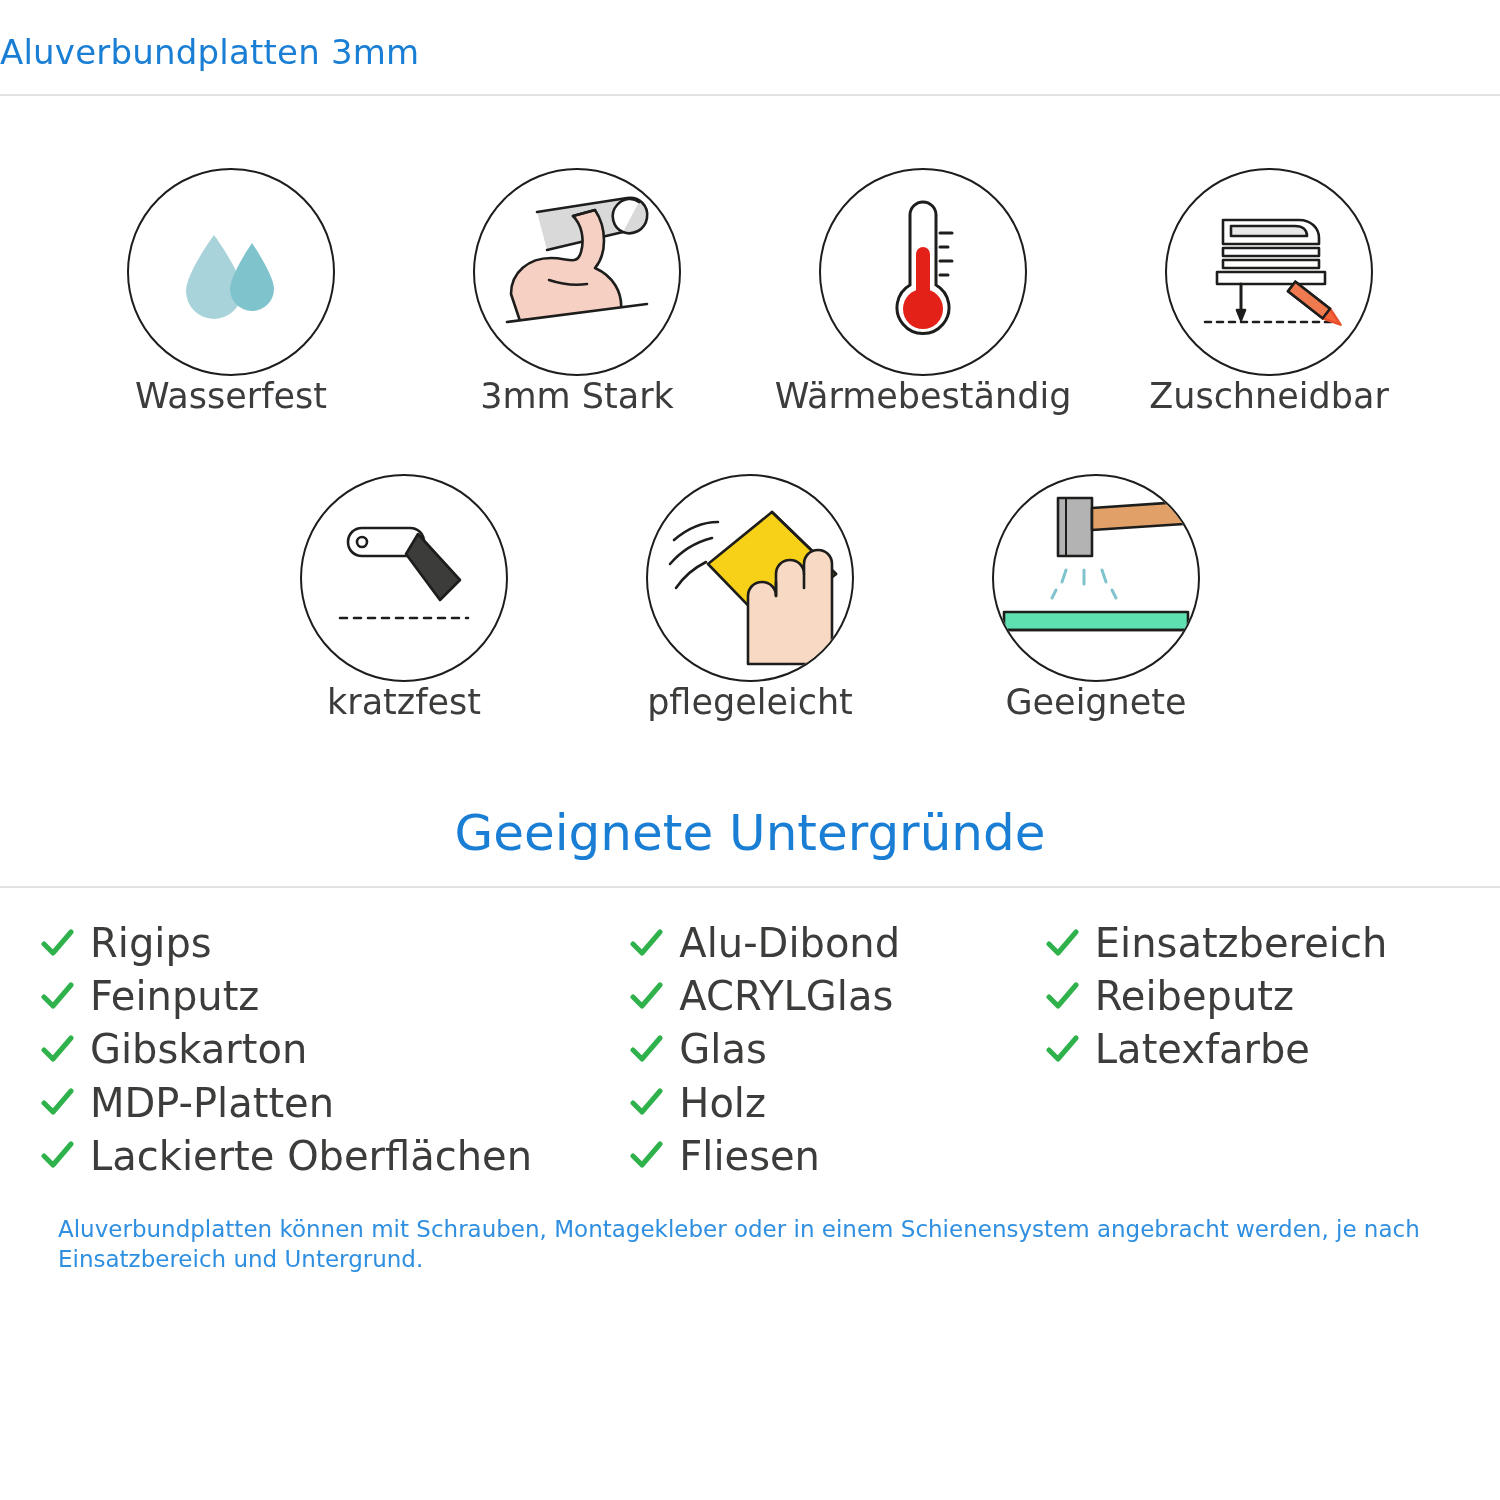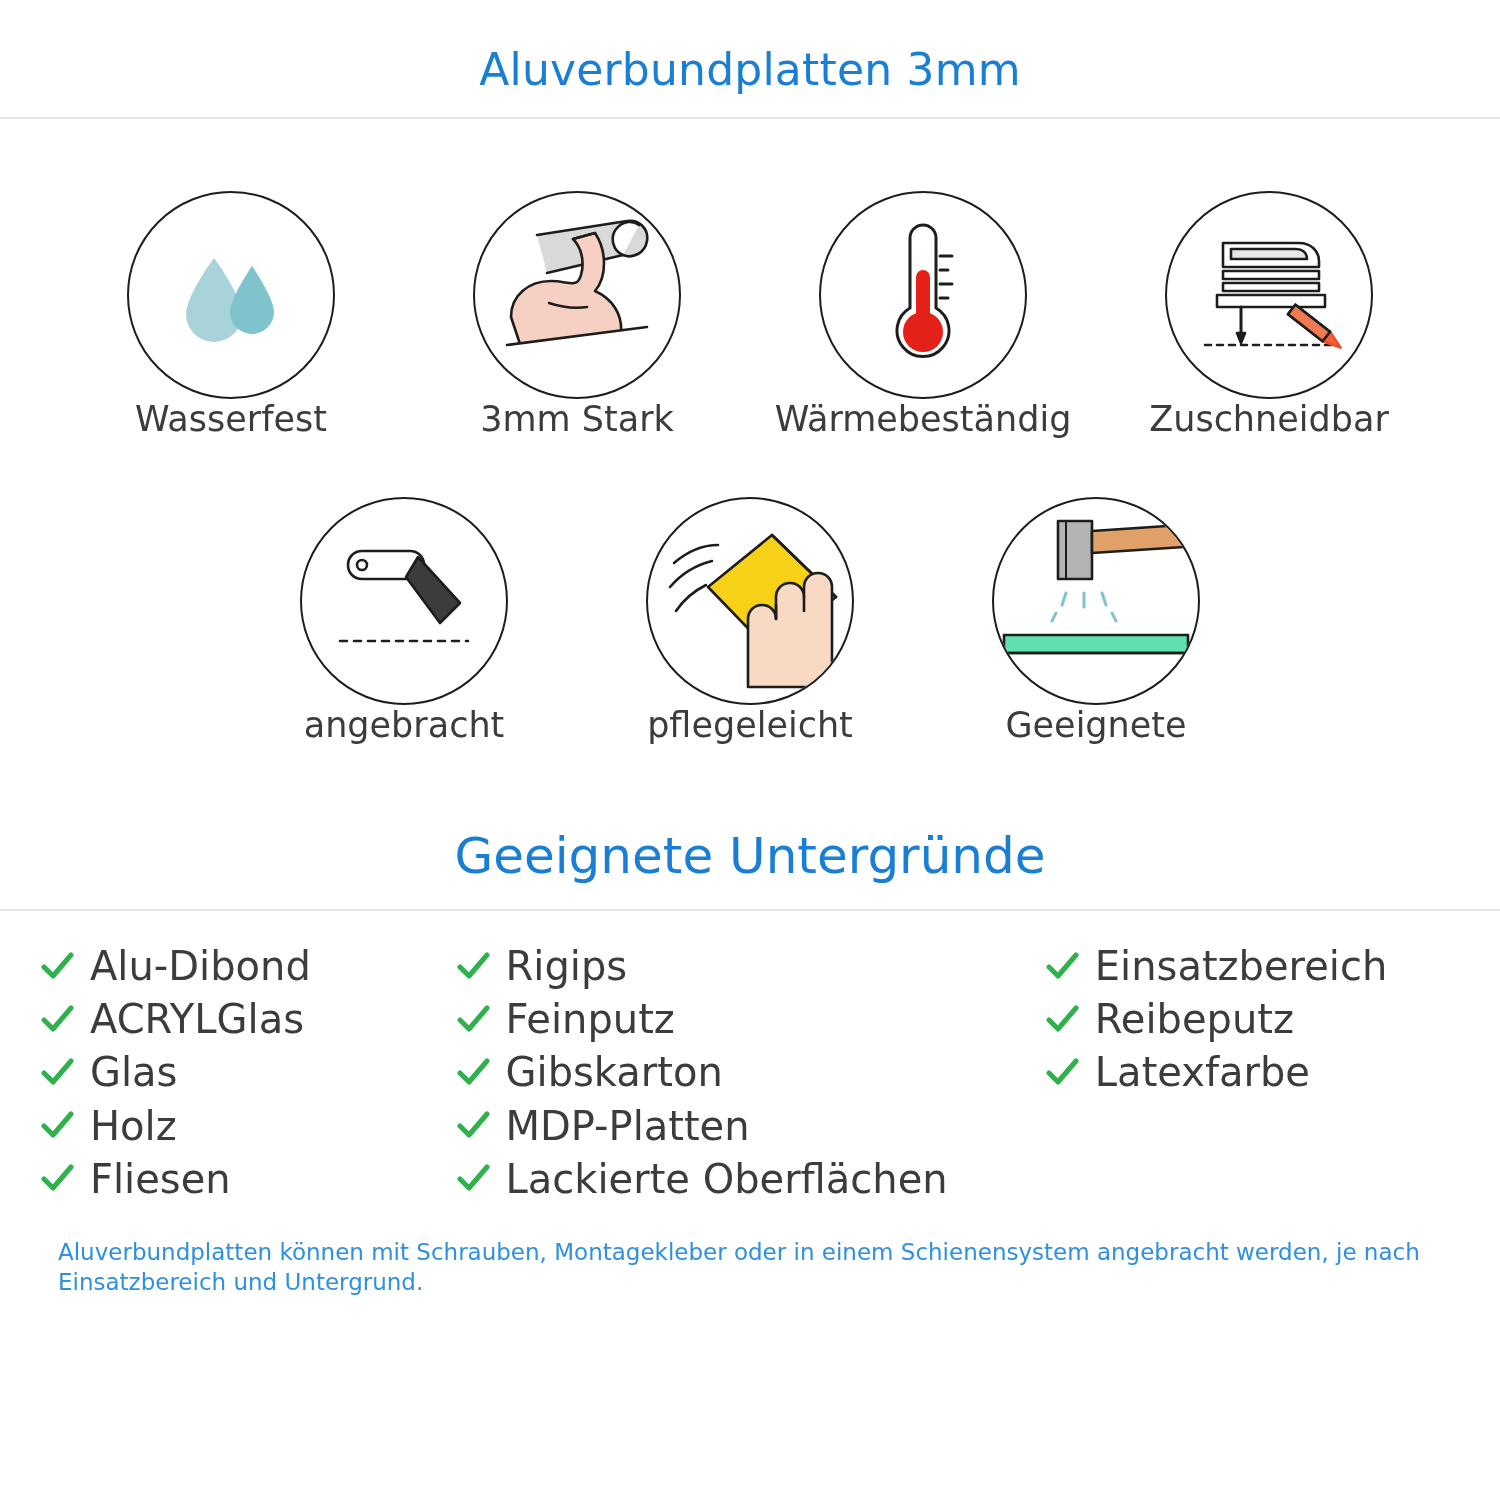--- a/index.html
+++ b/index.html
@@ -17,26 +17,25 @@
 
   .page {
     position: relative;
     width: 1500px;
     height: 1500px;
     box-sizing: border-box;
   }
 
   
   .title {
-    text-align: center;
     color: #1a7fd4;
-    font-size: 44px;
+    font-size: 34px;
     font-weight: 400;
     letter-spacing: 0.2px;
-    padding-top: 44px;
+    padding-top: 32px;
     padding-bottom: 22px;
   }
   .rule {
     height: 2px;
     background: #e2e2e2;
     width: 100%;
   }
 
   
   .features-top {
@@ -234,21 +233,21 @@
               <path d="M34 54 C34 46 40 40 48 40 L96 40 C104 40 110 46 110 54 C110 62 104 68 96 68 L48 68 C40 68 34 62 34 54 Z"></path>
               <circle cx="48" cy="54" r="5"></circle>
 
               <path d="M104 46 L146 92 L126 112 L92 66 Z" fill="#3c3c3b" stroke="#1d1d1b"></path>
 
               <path d="M26 130 L154 130" stroke-dasharray="7 7"></path>
             </g>
           </svg>
         </span>
       </div>
-      <div class="feature-label">angebracht</div>
+      <div class="feature-label">kratzfest</div>
     </div>
 
     <div class="feature">
       <div class="circle">
         <span>
           <svg width="200" height="200" viewBox="0 0 200 200">
             <g stroke="#1d1d1b" stroke-width="2.6" fill="none" stroke-linejoin="round" stroke-linecap="round">
 
               <path d="M24 62 C38 50 54 44 68 44"></path>
               <path d="M20 86 C32 72 46 64 62 60"></path>
@@ -292,20 +291,63 @@
       </div>
       <div class="feature-label">Geeignete</div>
     </div>
   </div>
 
   <div class="sub-title">Geeignete Untergründe</div>
   <div class="rule"></div>
 
   <div class="substrates">
 
+    <div class="col col-1">
+      <div class="sitem">
+        <span class="check">
+            <svg width="34" height="34" viewBox="0 0 34 34">
+              <path d="M4 17 L13 26 L31 5" fill="none" stroke="#2fb14b" stroke-width="5" stroke-linecap="round" stroke-linejoin="round"></path>
+            </svg>
+          </span>
+        <span>Rigips</span>
+      </div>
+      <div class="sitem">
+        <span class="check">
+            <svg width="34" height="34" viewBox="0 0 34 34">
+              <path d="M4 17 L13 26 L31 5" fill="none" stroke="#2fb14b" stroke-width="5" stroke-linecap="round" stroke-linejoin="round"></path>
+            </svg>
+          </span>
+        <span>Feinputz</span>
+      </div>
+      <div class="sitem">
+        <span class="check">
+            <svg width="34" height="34" viewBox="0 0 34 34">
+              <path d="M4 17 L13 26 L31 5" fill="none" stroke="#2fb14b" stroke-width="5" stroke-linecap="round" stroke-linejoin="round"></path>
+            </svg>
+          </span>
+        <span>Gibskarton</span>
+      </div>
+      <div class="sitem">
+        <span class="check">
+            <svg width="34" height="34" viewBox="0 0 34 34">
+              <path d="M4 17 L13 26 L31 5" fill="none" stroke="#2fb14b" stroke-width="5" stroke-linecap="round" stroke-linejoin="round"></path>
+            </svg>
+          </span>
+        <span>MDP-Platten</span>
+      </div>
+      <div class="sitem">
+        <span class="check">
+            <svg width="34" height="34" viewBox="0 0 34 34">
+              <path d="M4 17 L13 26 L31 5" fill="none" stroke="#2fb14b" stroke-width="5" stroke-linecap="round" stroke-linejoin="round"></path>
+            </svg>
+          </span>
+        <span>Lackierte Oberflächen</span>
+      </div>
+    </div>
+
     <div class="col col-2">
       <div class="sitem">
         <span class="check">
             <svg width="34" height="34" viewBox="0 0 34 34">
               <path d="M4 17 L13 26 L31 5" fill="none" stroke="#2fb14b" stroke-width="5" stroke-linecap="round" stroke-linejoin="round"></path>
             </svg>
           </span>
         <span>Alu-Dibond</span>
       </div>
       <div class="sitem">
@@ -335,63 +377,20 @@
       <div class="sitem">
         <span class="check">
             <svg width="34" height="34" viewBox="0 0 34 34">
               <path d="M4 17 L13 26 L31 5" fill="none" stroke="#2fb14b" stroke-width="5" stroke-linecap="round" stroke-linejoin="round"></path>
             </svg>
           </span>
         <span>Fliesen</span>
       </div>
     </div>
 
-    <div class="col col-1">
-      <div class="sitem">
-        <span class="check">
-            <svg width="34" height="34" viewBox="0 0 34 34">
-              <path d="M4 17 L13 26 L31 5" fill="none" stroke="#2fb14b" stroke-width="5" stroke-linecap="round" stroke-linejoin="round"></path>
-            </svg>
-          </span>
-        <span>Rigips</span>
-      </div>
-      <div class="sitem">
-        <span class="check">
-            <svg width="34" height="34" viewBox="0 0 34 34">
-              <path d="M4 17 L13 26 L31 5" fill="none" stroke="#2fb14b" stroke-width="5" stroke-linecap="round" stroke-linejoin="round"></path>
-            </svg>
-          </span>
-        <span>Feinputz</span>
-      </div>
-      <div class="sitem">
-        <span class="check">
-            <svg width="34" height="34" viewBox="0 0 34 34">
-              <path d="M4 17 L13 26 L31 5" fill="none" stroke="#2fb14b" stroke-width="5" stroke-linecap="round" stroke-linejoin="round"></path>
-            </svg>
-          </span>
-        <span>Gibskarton</span>
-      </div>
-      <div class="sitem">
-        <span class="check">
-            <svg width="34" height="34" viewBox="0 0 34 34">
-              <path d="M4 17 L13 26 L31 5" fill="none" stroke="#2fb14b" stroke-width="5" stroke-linecap="round" stroke-linejoin="round"></path>
-            </svg>
-          </span>
-        <span>MDP-Platten</span>
-      </div>
-      <div class="sitem">
-        <span class="check">
-            <svg width="34" height="34" viewBox="0 0 34 34">
-              <path d="M4 17 L13 26 L31 5" fill="none" stroke="#2fb14b" stroke-width="5" stroke-linecap="round" stroke-linejoin="round"></path>
-            </svg>
-          </span>
-        <span>Lackierte Oberflächen</span>
-      </div>
-    </div>
-
     <div class="col col-3">
       <div class="sitem">
         <span class="check">
             <svg width="34" height="34" viewBox="0 0 34 34">
               <path d="M4 17 L13 26 L31 5" fill="none" stroke="#2fb14b" stroke-width="5" stroke-linecap="round" stroke-linejoin="round"></path>
             </svg>
           </span>
         <span>Einsatzbereich</span>
       </div>
       <div class="sitem">

